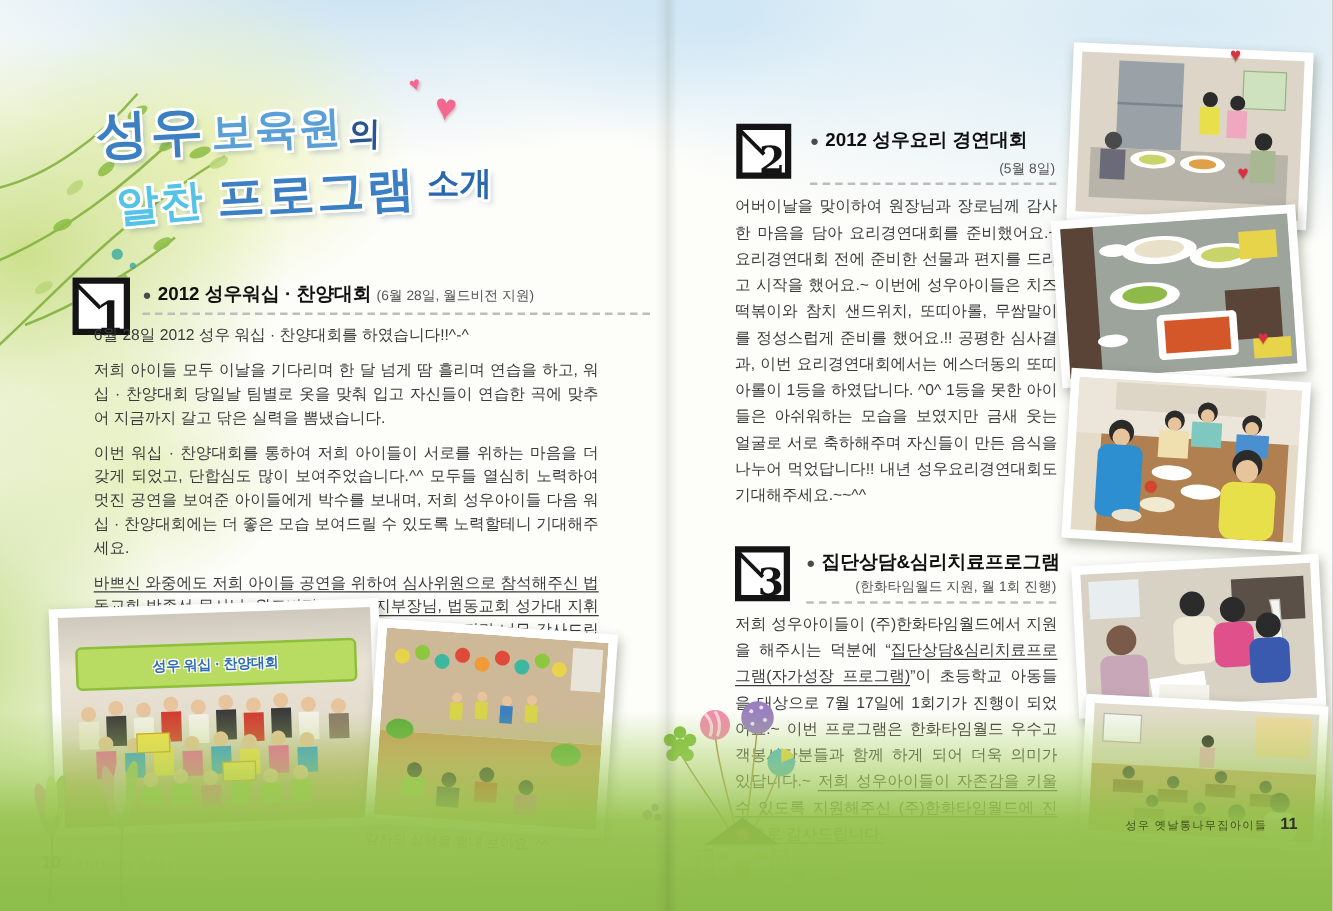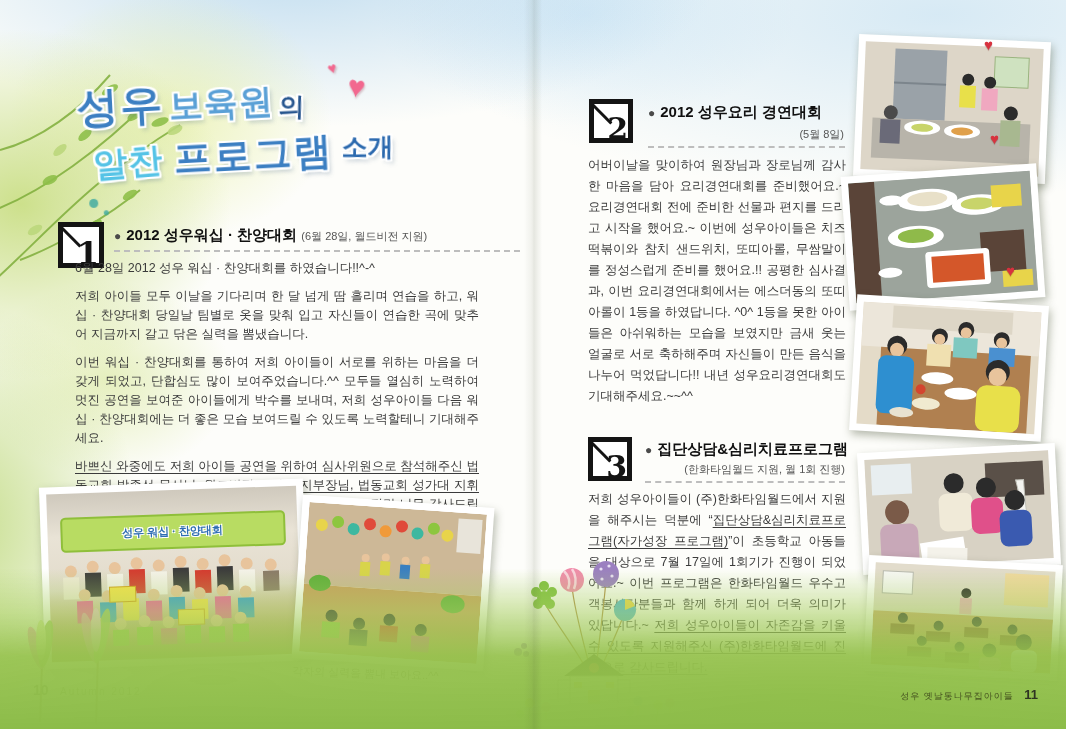--- a/index.html
+++ b/index.html
@@ -84,21 +84,21 @@
 
   .scene2 { background:linear-gradient(180deg,#d9cdb6 0%,#cdbb9d 48%,#caa express5f 55%,#cfa96e 56%,#b9854b 100%); }
 
   .caption { position:absolute; left:292px; top:666px; transform:rotate(2deg);
     font-size:11px; color:#33331f; }
 
   
   .footer-left { position:absolute; left:33px; top:681px; }
   .footer-left .pnum { font-size:14px; font-weight:bold; color:#2f3322; }
   .footer-left .season { font-size:10px; color:#5d6e35; letter-spacing:2px; margin-left:7px; }
-  .footer-right { position:absolute; right:28px; top:685px; white-space:nowrap;margin-left:17px; }
+  .footer-right { position:absolute; right:28px; top:650px; white-space:nowrap;margin-left:17px; }
   .footer-right .label { font-size:9px; color:#44511f; letter-spacing:1px; }
   .footer-right .pnum { font-size:13px; font-weight:bold; color:#2f3322; margin-left:6px; }
 </style>
 </head>
 <body>
 
 <div class="canvas">
 
   <div class="bg-layer bg-blue"></div>
   <div class="bg-layer bg-green-left"></div>

